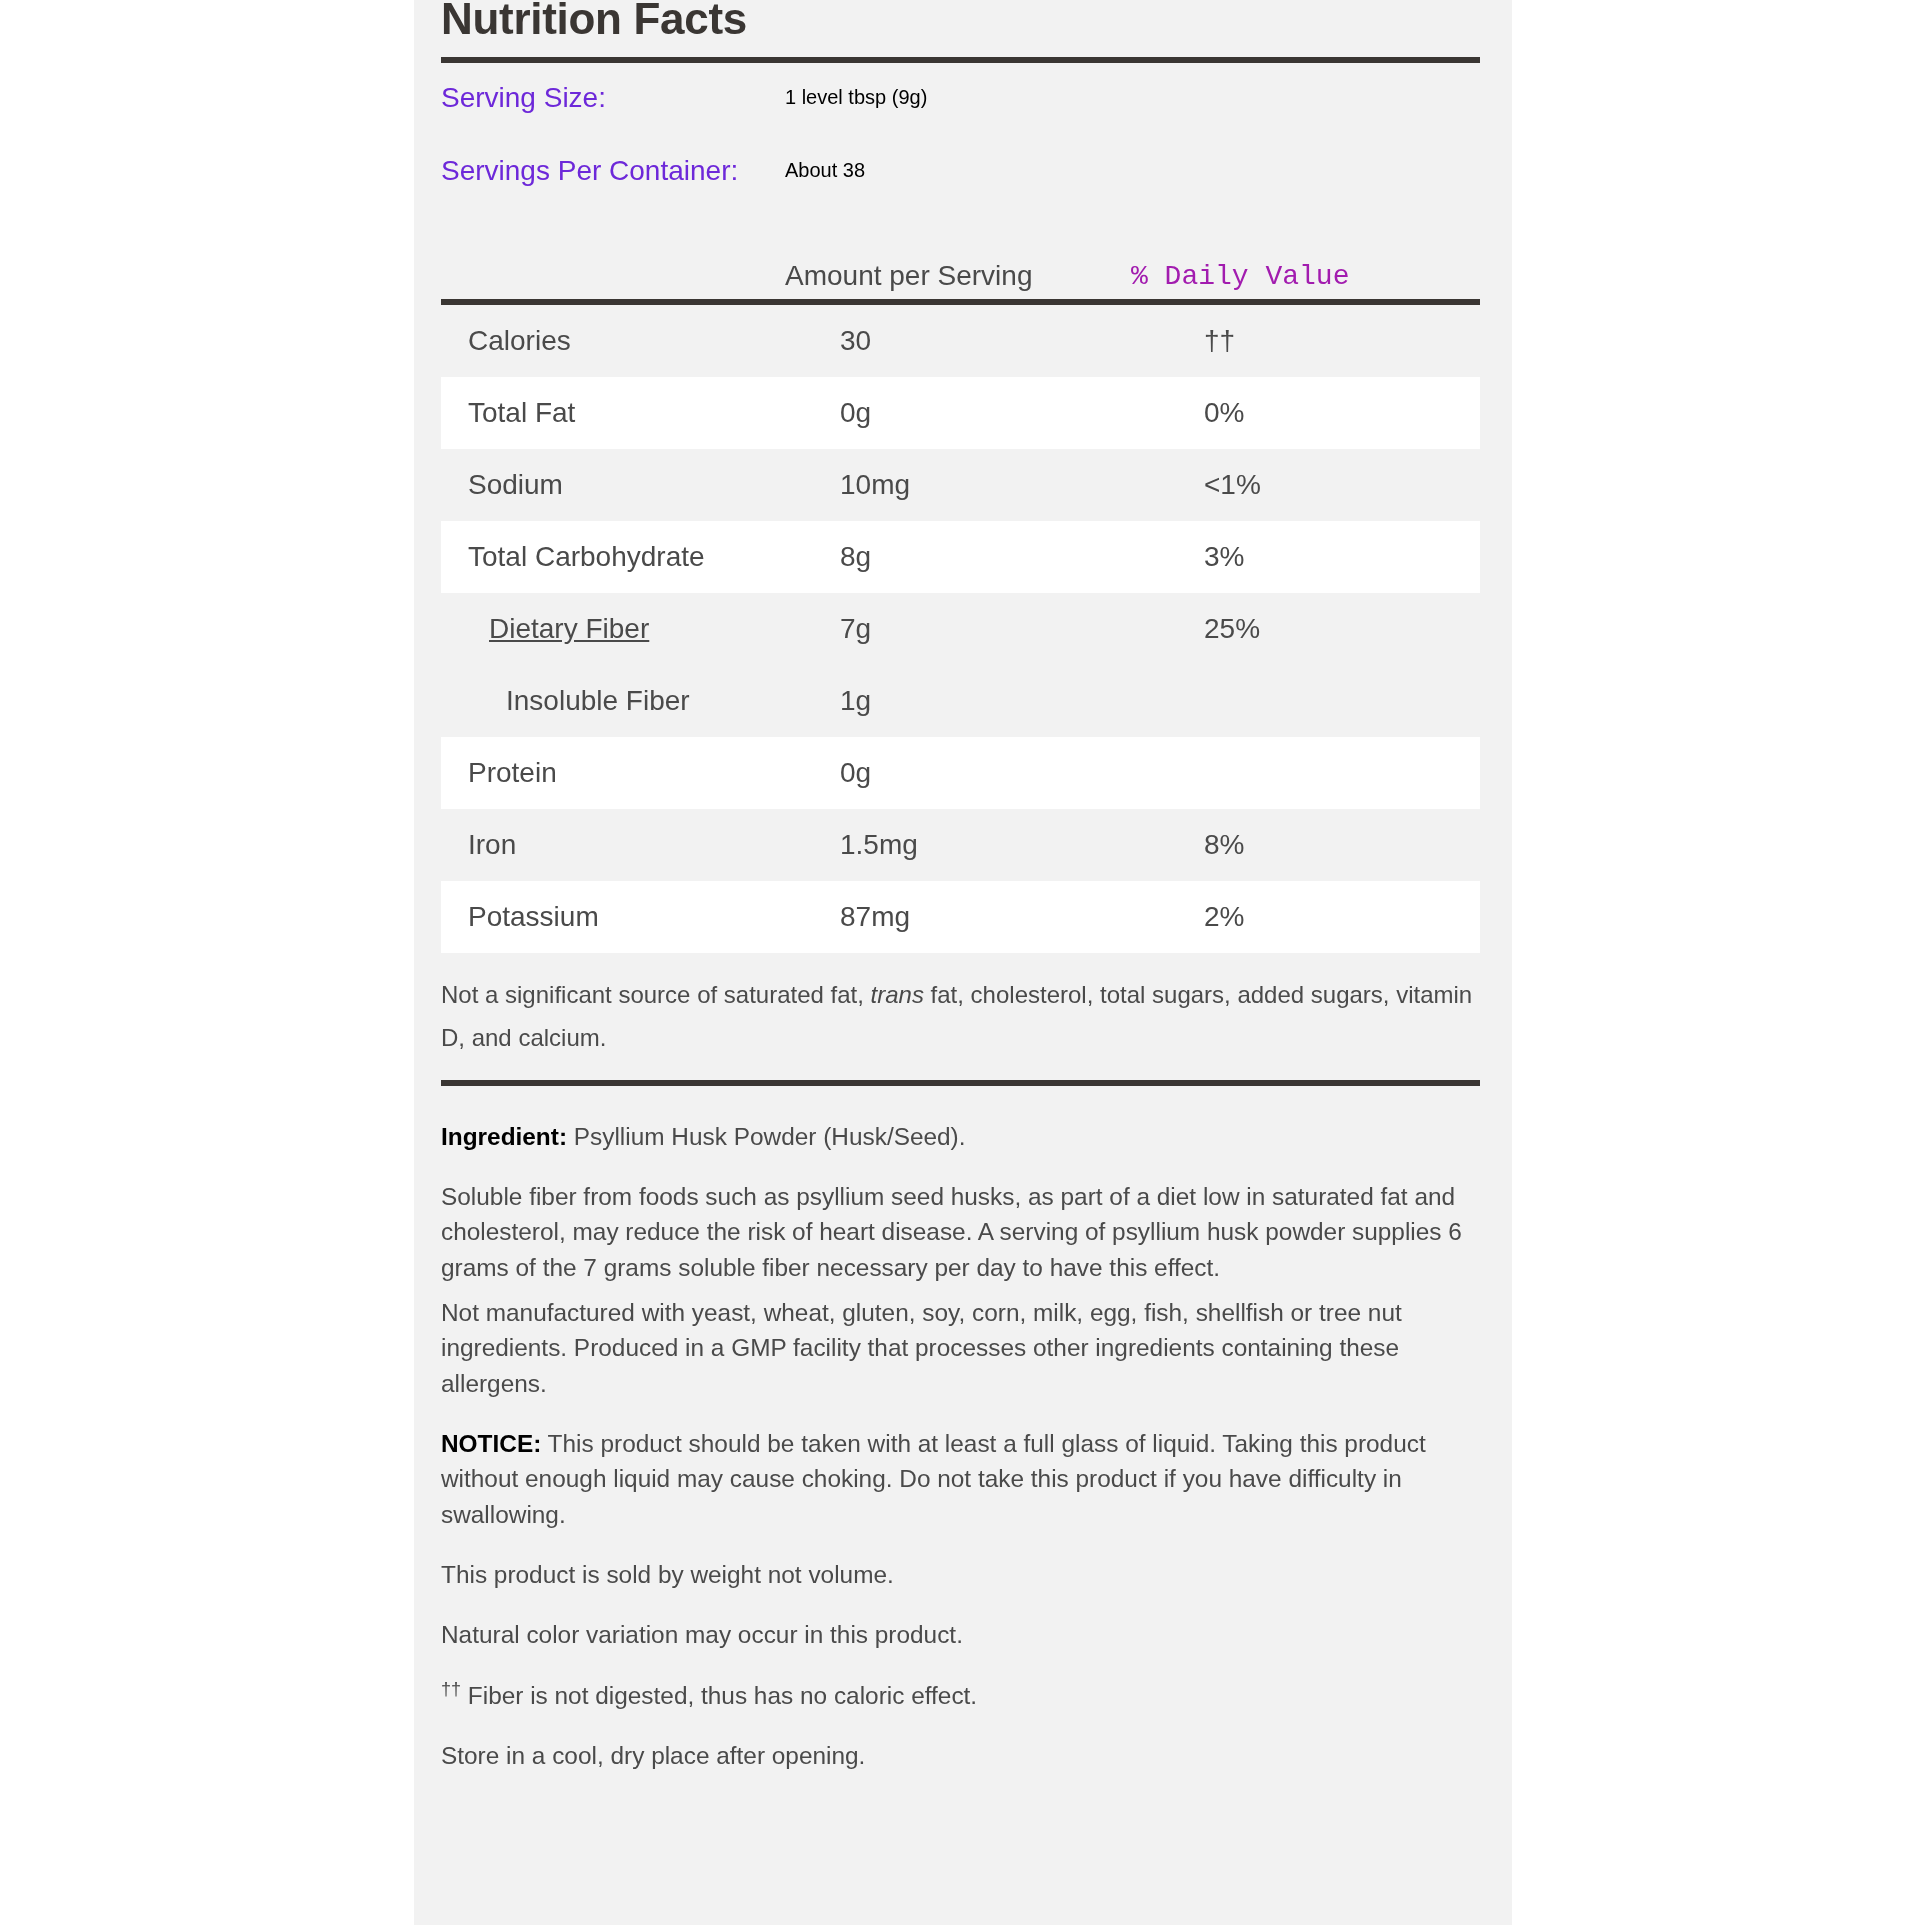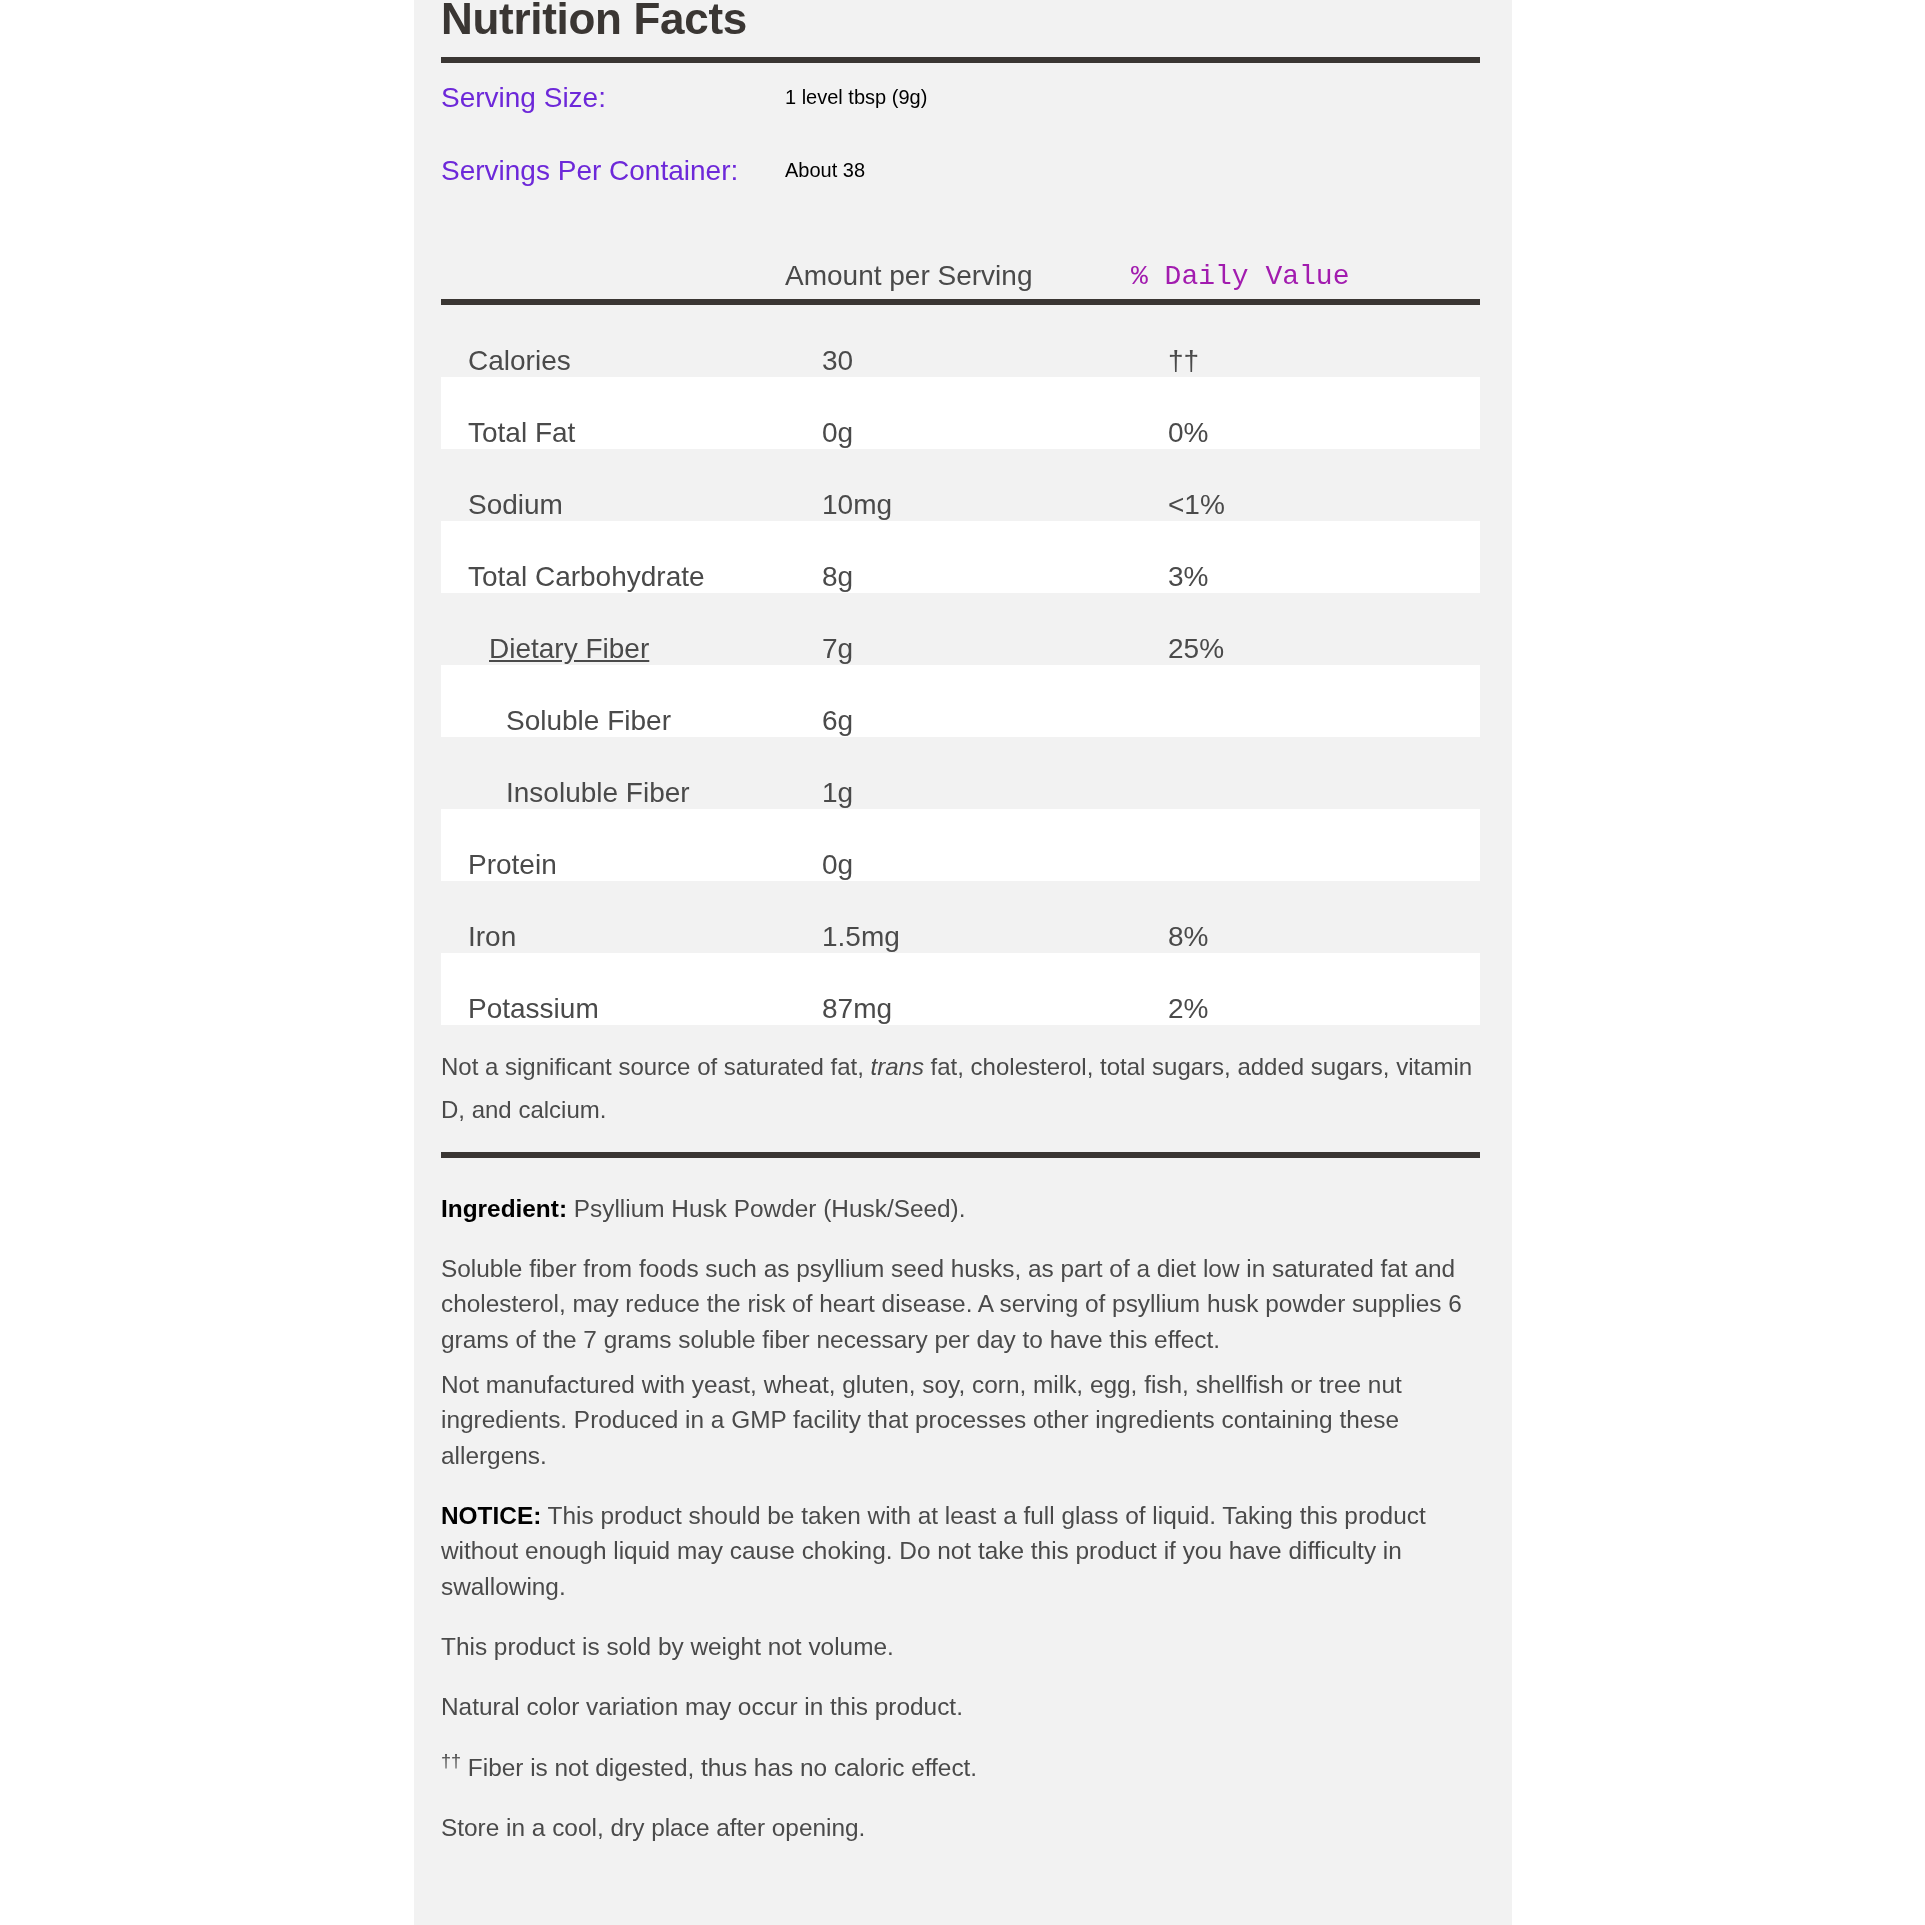--- a/index.html
+++ b/index.html
@@ -95,23 +95,24 @@
 
   .rule-table {
     height: 5.7px;
     background: #3a3633;
     margin: 7.6px 0 0 0;
   }
 
   .ntable { margin-top: 0; }
   .nrow {
     display: flex;
-    align-items: flex-end;
+    align-items: center;
     height: 72px;
     background: #f2f2f2;
+    gap: 18px;
   }
   .nrow.alt { background: #ffffff; }
   .nrow .nlabel {
     width: 344px;
     flex: 0 0 344px;
     font-size: 28px;
     color: #4a4a4a;
     padding-left: 27px;
     box-sizing: border-box;
   }
@@ -209,25 +210,20 @@
         <div class="nrow alt">
           <div class="nlabel">Total Carbohydrate</div>
           <div class="namount">8g</div>
           <div class="ndv">3%</div>
         </div>
         <div class="nrow">
           <div class="nlabel ind1">Dietary Fiber</div>
           <div class="namount">7g</div>
           <div class="ndv">25%</div>
         </div>
-        <div class="nrow alt">
-          <div class="nlabel ind2">Soluble Fiber</div>
-          <div class="namount">6g</div>
-          <div class="ndv"></div>
-        </div>
         <div class="nrow">
           <div class="nlabel ind2">Insoluble Fiber</div>
           <div class="namount">1g</div>
           <div class="ndv"></div>
         </div>
         <div class="nrow alt">
           <div class="nlabel">Protein</div>
           <div class="namount">0g</div>
           <div class="ndv"></div>
         </div>

